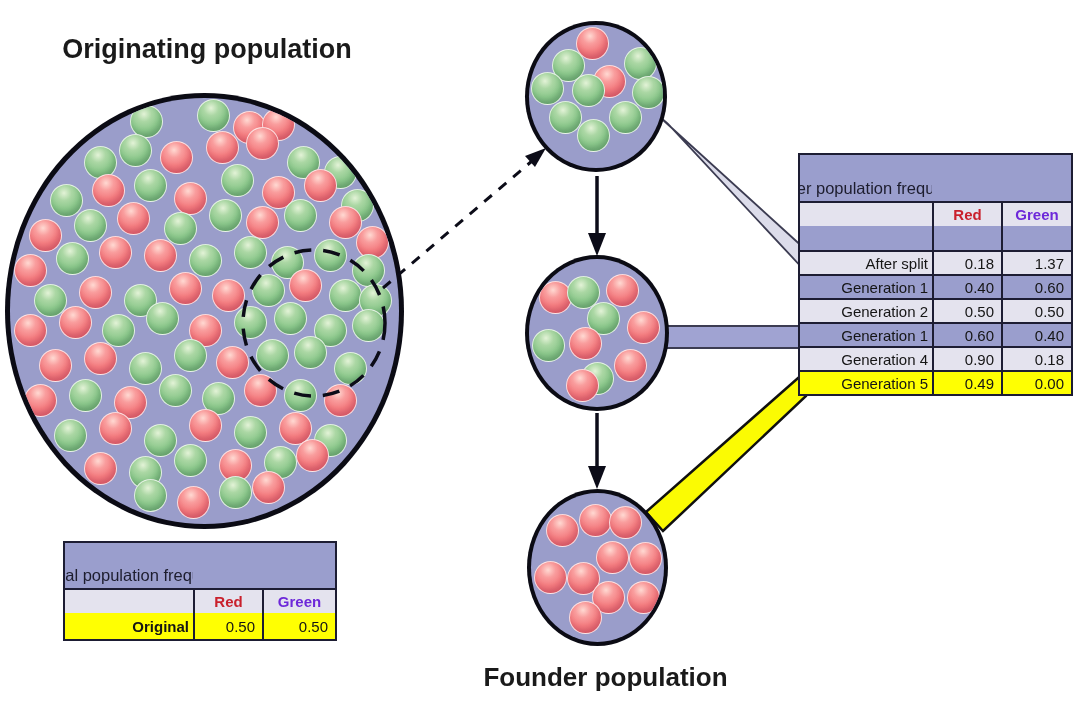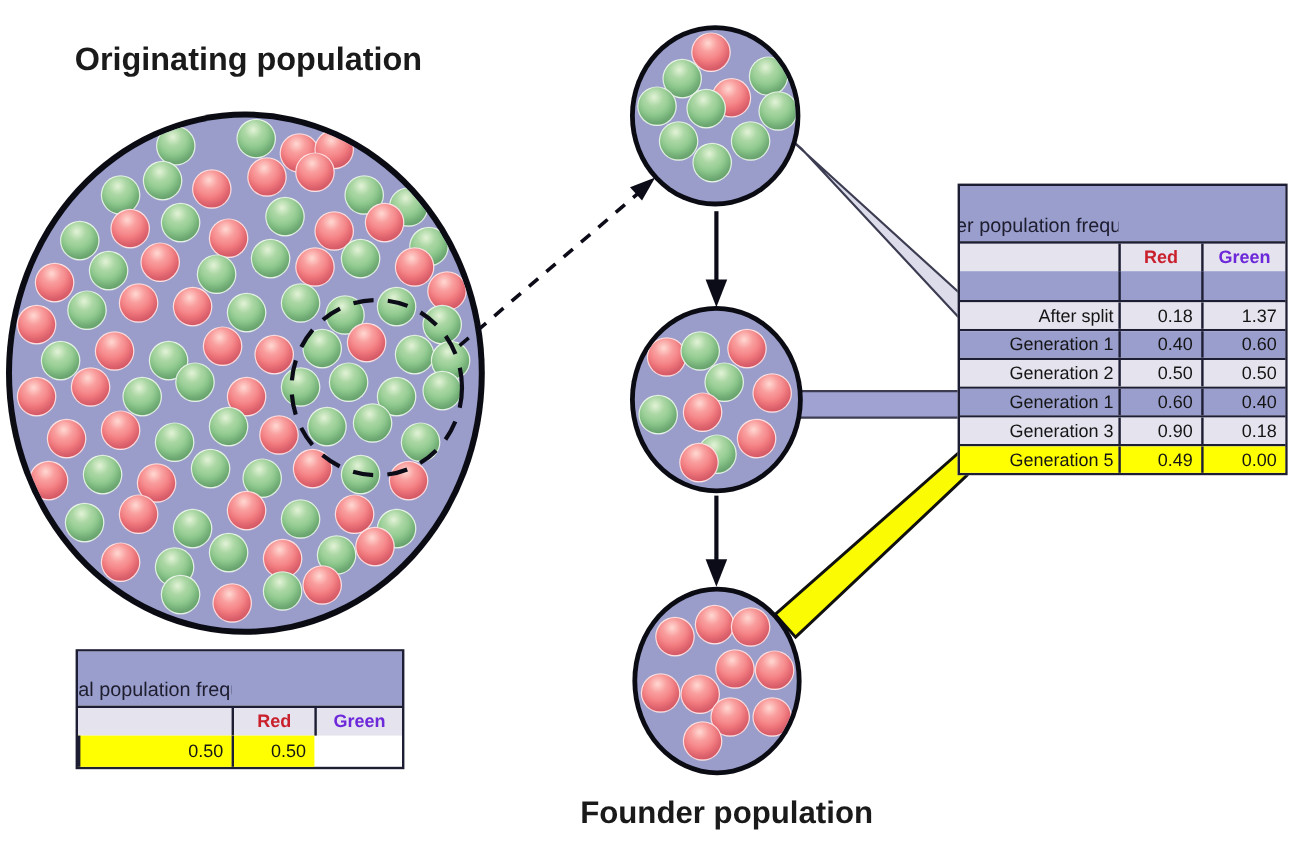--- a/index.html
+++ b/index.html
@@ -254,21 +254,21 @@
           <div class="tcell label first">Generation 2</div>
           <div class="tcell red">0.50</div>
           <div class="tcell green">0.50</div>
         </div>
         <div class="trow band-purple">
           <div class="tcell label first">Generation 1</div>
           <div class="tcell red">0.60</div>
           <div class="tcell green">0.40</div>
         </div>
         <div class="trow band-light">
-          <div class="tcell label first">Generation 3</div>
+          <div class="tcell label first">Generation 4</div>
           <div class="tcell red">0.90</div>
           <div class="tcell green">0.18</div>
         </div>
         <div class="trow band-yellow">
           <div class="tcell label first">Generation 5</div>
           <div class="tcell red">0.49</div>
           <div class="tcell green">0.00</div>
         </div>
       </div>
   </div>
@@ -277,19 +277,20 @@
     <div class="trow ttitle">
       <div class="tcell tfull">Ancestral population frequencies</div>
     </div>
     <div class="trow thead">
       <div class="tcell first"></div>
       <div class="tcell red-h">Red</div>
       <div class="tcell green-h">Green</div>
     </div>
     <div class="tbody" id="ancestral-body">
         <div class="trow band-yellow bold-label">
+          <div class="tcell label first">Original</div>
           <div class="tcell red">0.50</div>
           <div class="tcell green">0.50</div>
         </div>
       </div>
   </div>
 
 </div>
 
 </body></html>

